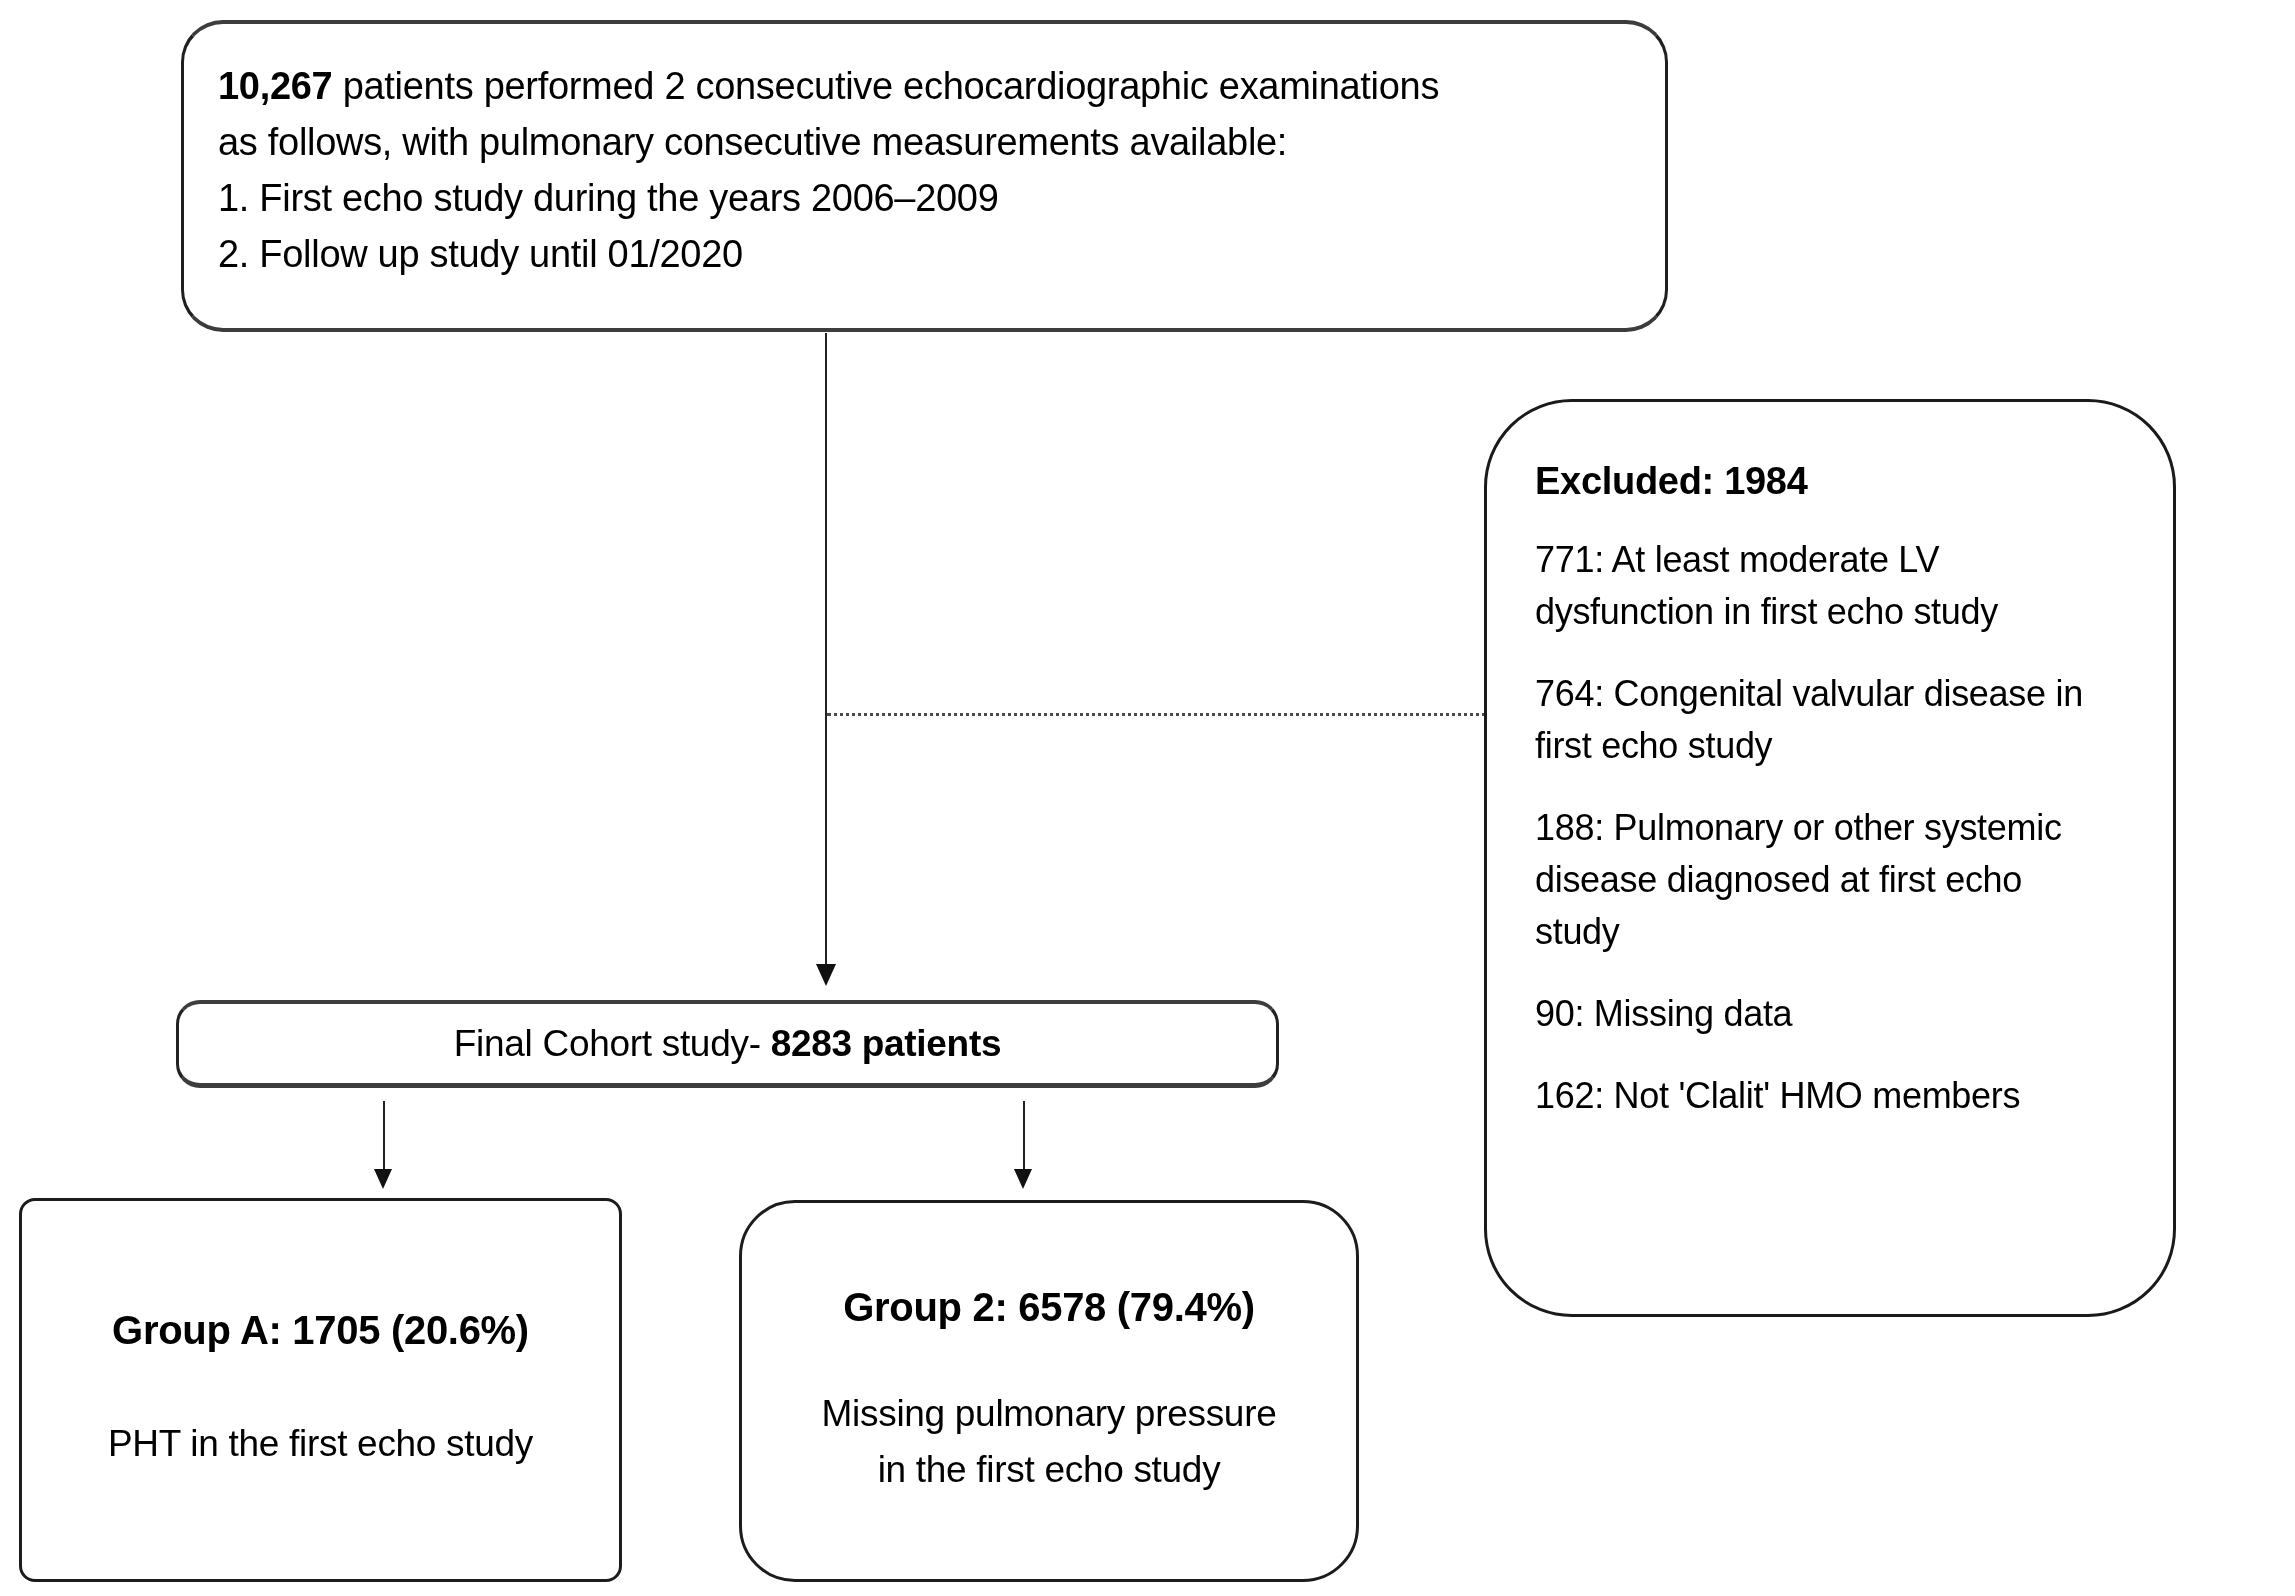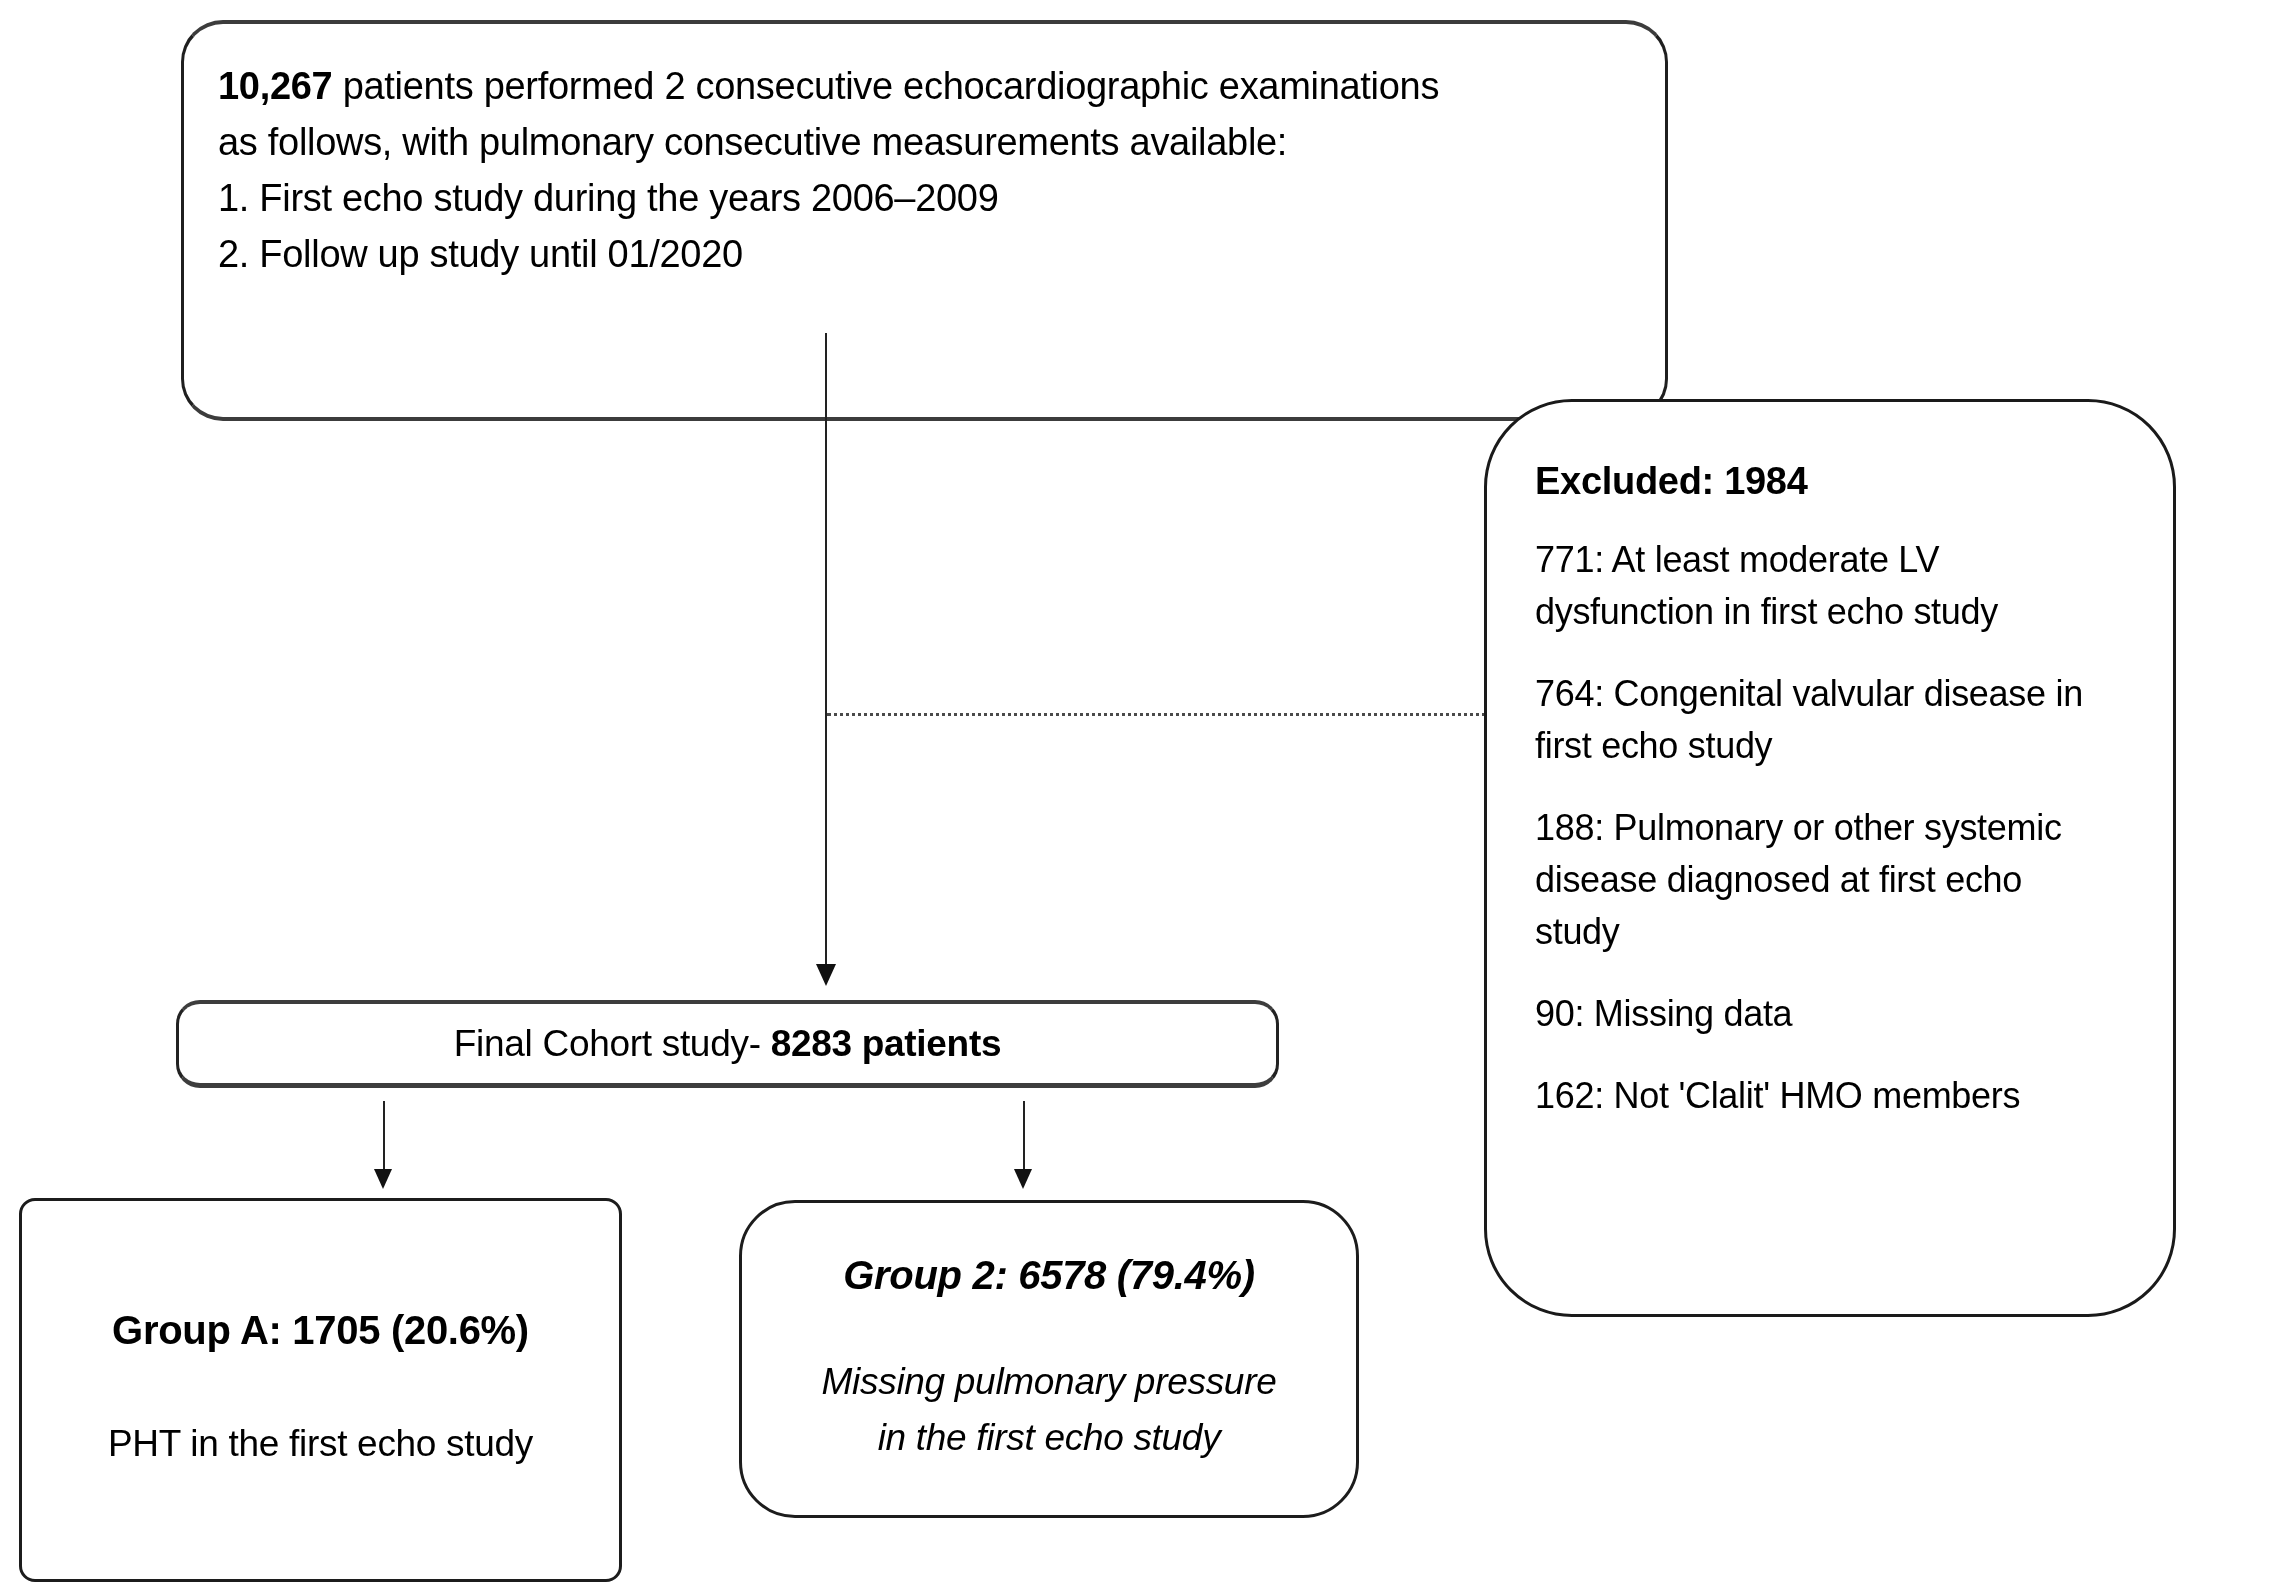--- a/index.html
+++ b/index.html
@@ -5,21 +5,21 @@
   html,body { margin:0; padding:0; background:#ffffff; }
   .canvas {
     position:relative; width:2295px; height:1597px; background:#ffffff;
     font-family:"Liberation Sans", sans-serif; color:#000000;
     overflow:hidden;
   }
   .box { position:absolute; box-sizing:border-box; background:#ffffff; }
 
   
   .top-box {
-    left:181px; top:20px; width:1487px; height:401px;
+    left:181px; top:20px; width:1487px; height:312px;
     border:3px solid #1f1f1f; border-top:4.2px solid #3c3c3c; border-bottom:4.8px solid #3c3c3c;
     border-radius:42px; padding:34px 22px 0 34px;
     font-size:38px; line-height:56px; letter-spacing:-0.3px;
   }
   .top-box p { margin:0; white-space:pre-line; }
   .b { font-weight:bold; }
 
   
   .excluded-box {
     left:1484px; top:399px; width:692px; height:918px;
@@ -39,21 +39,21 @@
     font-size:37px; letter-spacing:-0.3px; white-space:pre;
   }
 
   
   .group-box {
     border:3.6px solid #1c1c1c; border-radius:56px;
     display:flex; flex-direction:column; align-items:center; justify-content:center;
     text-align:center;
   }
   .group-a { left:19px;   top:1198px; width:603px;  height:384px; gap:63px;border-radius:16px; }
-  .group-b { left:739px; top:1200px; width:620px; height:318px; gap:56px;font-style:italic; }
+  .group-b { left:739px; top:1200px; width:620px; height:382px; gap:56px; }
   .group-title { font-size:40px; font-weight:bold; margin:0; letter-spacing:-0.3px; }
   .group-sub   { font-size:37px; line-height:56px; margin:0; white-space:pre-line; letter-spacing:-0.3px; }
 
   
   .line  { position:absolute; background:#222222; }
   .vline-main { left:825px; top:333px;  width:2.4px; height:632px; }
   .vline-a    { left:383px;  top:1101px; width:1.8px; height:70px; }
   .vline-b    { left:1023px; top:1101px; width:1.8px; height:70px; }
   .ahead { position:absolute; width:0; height:0;
            border-left:10.3px solid transparent; border-right:10.3px solid transparent;

